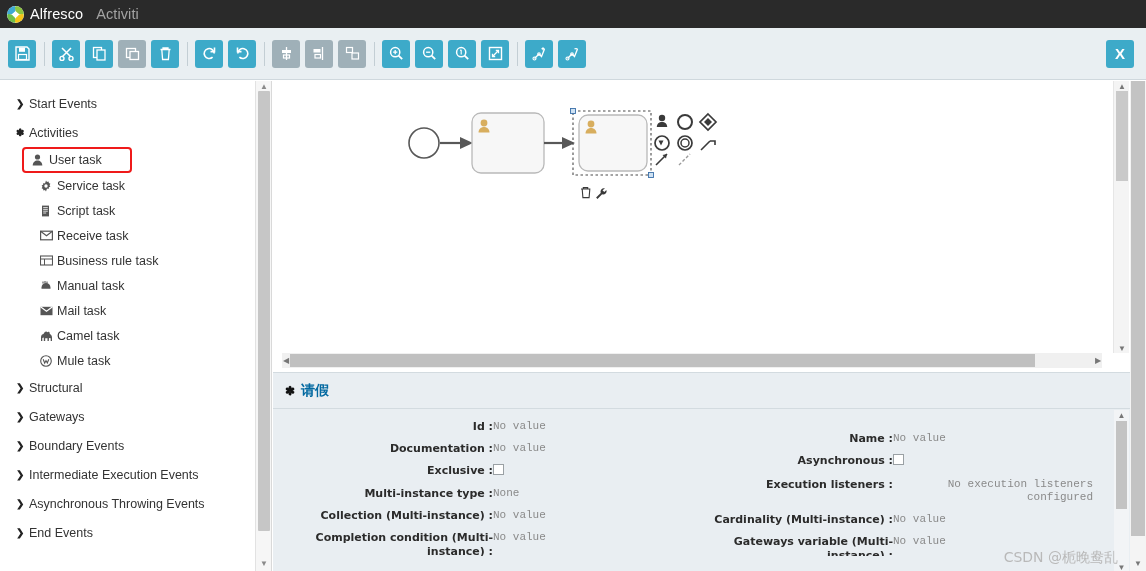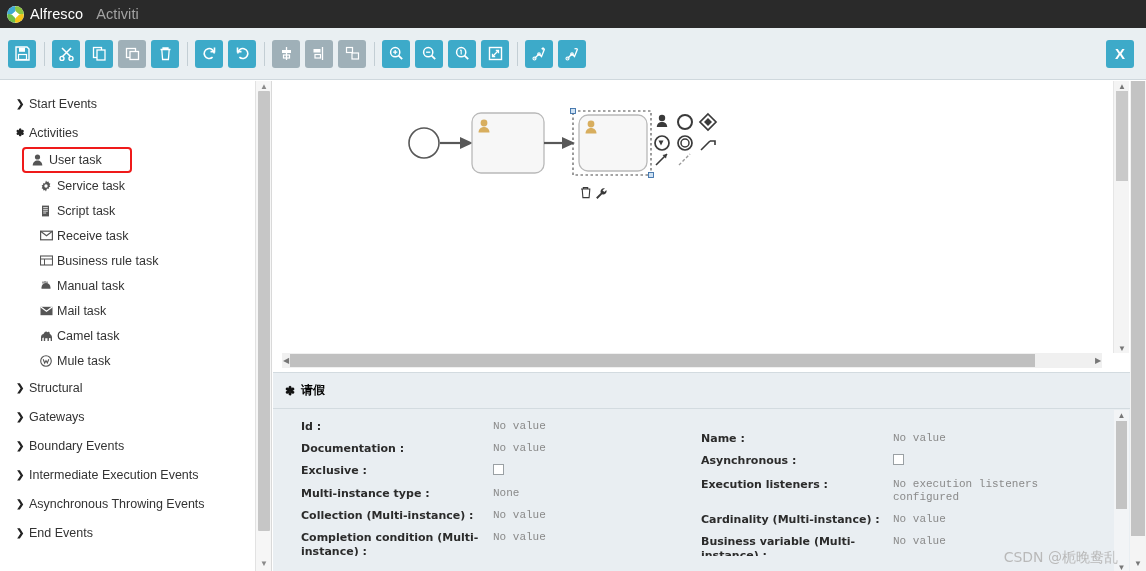--- a/index.html
+++ b/index.html
@@ -180,28 +180,29 @@
   }
   .props-head {
     height: 36px;
     display: flex; align-items: center;
     padding-left: 12px;
     border-bottom: 1px solid #d3dbe0;
     cursor: pointer;
   }
   .props-head .caret { font-size: 12px; color: #111; margin-right: 6px; font-weight: bold; }
   .props-title {
-    font-size: 12px; color: #000000; font-weight: bold;
+    font-size: 14px; color: #0369a1; font-weight: bold;
     font-family: Liberation Mono, monospace;
   }
   .props-body {
     position: absolute; left: 0; top: 37px;
     width: 873px; height: 146px;
     display: flex;
     overflow: hidden;
+    text-align: right;
   }
   .props-col {
     width: 410px; flex: 0 0 auto;
     padding: 10px 0 0 28px;
   }
   .props-col.right { padding-left: 18px; margin-top: 12px; }
   .prow {
     display: flex;
     margin-bottom: 8px;
     align-items: flex-start;
@@ -653,21 +654,21 @@
         </div>
         <div class="prow">
           <div class="plabel">Execution listeners :</div>
           <div class="pvalue">No execution listeners configured</div>
         </div>
         <div class="prow">
           <div class="plabel">Cardinality (Multi-instance) :</div>
           <div class="pvalue">No value</div>
         </div>
         <div class="prow">
-          <div class="plabel">Business variable (Multi-instance) :</div>
+          <div class="plabel">Gateways variable (Multi-instance) :</div>
           <div class="pvalue">No value</div>
         </div>
         <div class="prow">
           <div class="plabel">Is for compensation :</div>
           <div class="pvalue"><span class="pcheck"></span></div>
         </div>
         <div class="prow">
           <div class="plabel">Assignments :</div>
           <div class="pvalue">No assignment selected</div>
         </div>

